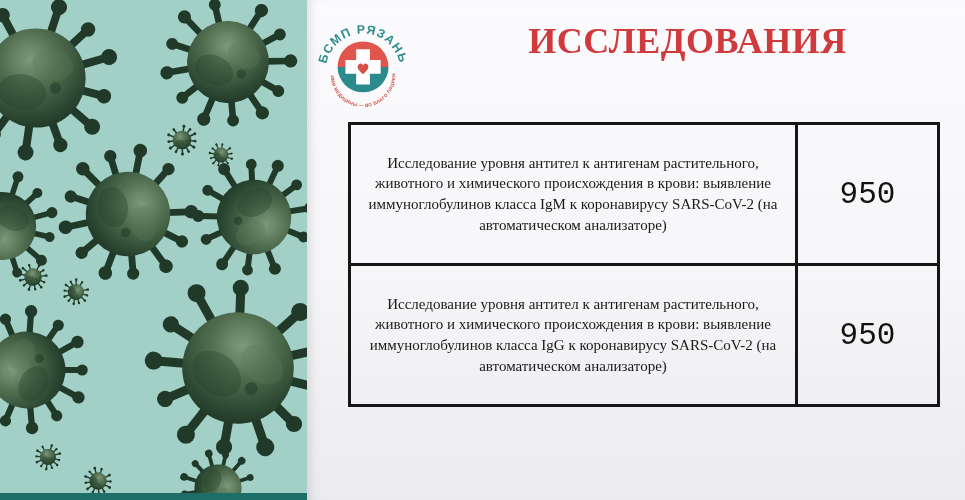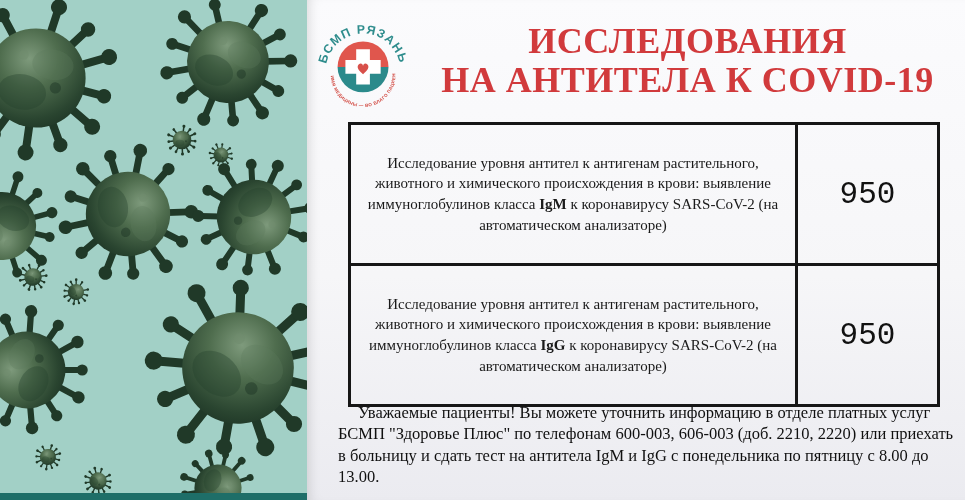--- a/index.html
+++ b/index.html
@@ -65,21 +65,21 @@
     color:#1a1a1a;
     padding:4px 12px;
   }
   td.price-cell{
     width:115px;
     text-align:center;vertical-align:middle;
     font-size:31px;color:#111;
     padding:0 12px;
     font-family:Liberation Mono, monospace;
   }
-  .ab-class{font-weight:bold;margin-top:26px;}
+  .ab-class{font-weight:normal;margin-top:26px;}
   
   .footer-notice{
     position:absolute;
     left:31px;top:402px;
     width:622px;
     font-size:16.5px;
     line-height:1.3;
     color:#101010;
     text-indent:20px;
     margin:0;
@@ -192,36 +192,34 @@
         <text font-family="Liberation Sans, sans-serif" font-weight="bold" font-size="12.5" fill="#2f8d8d" letter-spacing="1.2">
           <textPath href="#arcTop" startOffset="50%" text-anchor="middle">БСМП РЯЗАНЬ</textPath>
         </text>
         <text font-family="Liberation Sans, sans-serif" font-weight="bold" font-size="4.6" fill="#d24a42" letter-spacing=".4">
           <textPath href="#arcBot" startOffset="50%" text-anchor="middle">ВО ИМЯ МЕДИЦИНЫ — ВО БЛАГО ПАЦИЕНТА</textPath>
         </text>
       </svg>
 
       <div class="title-block">
         <div>ИССЛЕДОВАНИЯ</div>
-        <div>НА АНТИТЕЛА К COVID-19</div>
       </div>
     </div>
 
     <table class="price-table">
       <tbody>
         <tr>
           <td class="desc-cell">
             <span>Исследование уровня антител к антигенам растительного, животного и химического происхождения в крови: выявление иммуноглобулинов класса </span><span class="ab-class">IgM</span><span> к коронавирусу SARS-CoV-2 (на автоматическом анализаторе)</span>
           </td>
           <td class="price-cell">950</td>
         </tr>
         <tr>
           <td class="desc-cell">
             <span>Исследование уровня антител к антигенам растительного, животного и химического происхождения в крови: выявление иммуноглобулинов класса </span><span class="ab-class">IgG</span><span> к коронавирусу SARS-CoV-2 (на автоматическом анализаторе)</span>
           </td>
           <td class="price-cell">950</td>
         </tr>
       </tbody>
     </table>
 
-    <p class="footer-notice">Уважаемые пациенты! Вы можете уточнить информацию в отделе платных услуг БСМП "Здоровье Плюс" по телефонам 600-003, 606-003 (доб. 2210, 2220) или приехать в больницу и сдать тест на антитела IgM и IgG с понедельника по пятницу с 8.00 до 13.00.</p>
   </div>
 </div>
 
 </body></html>

